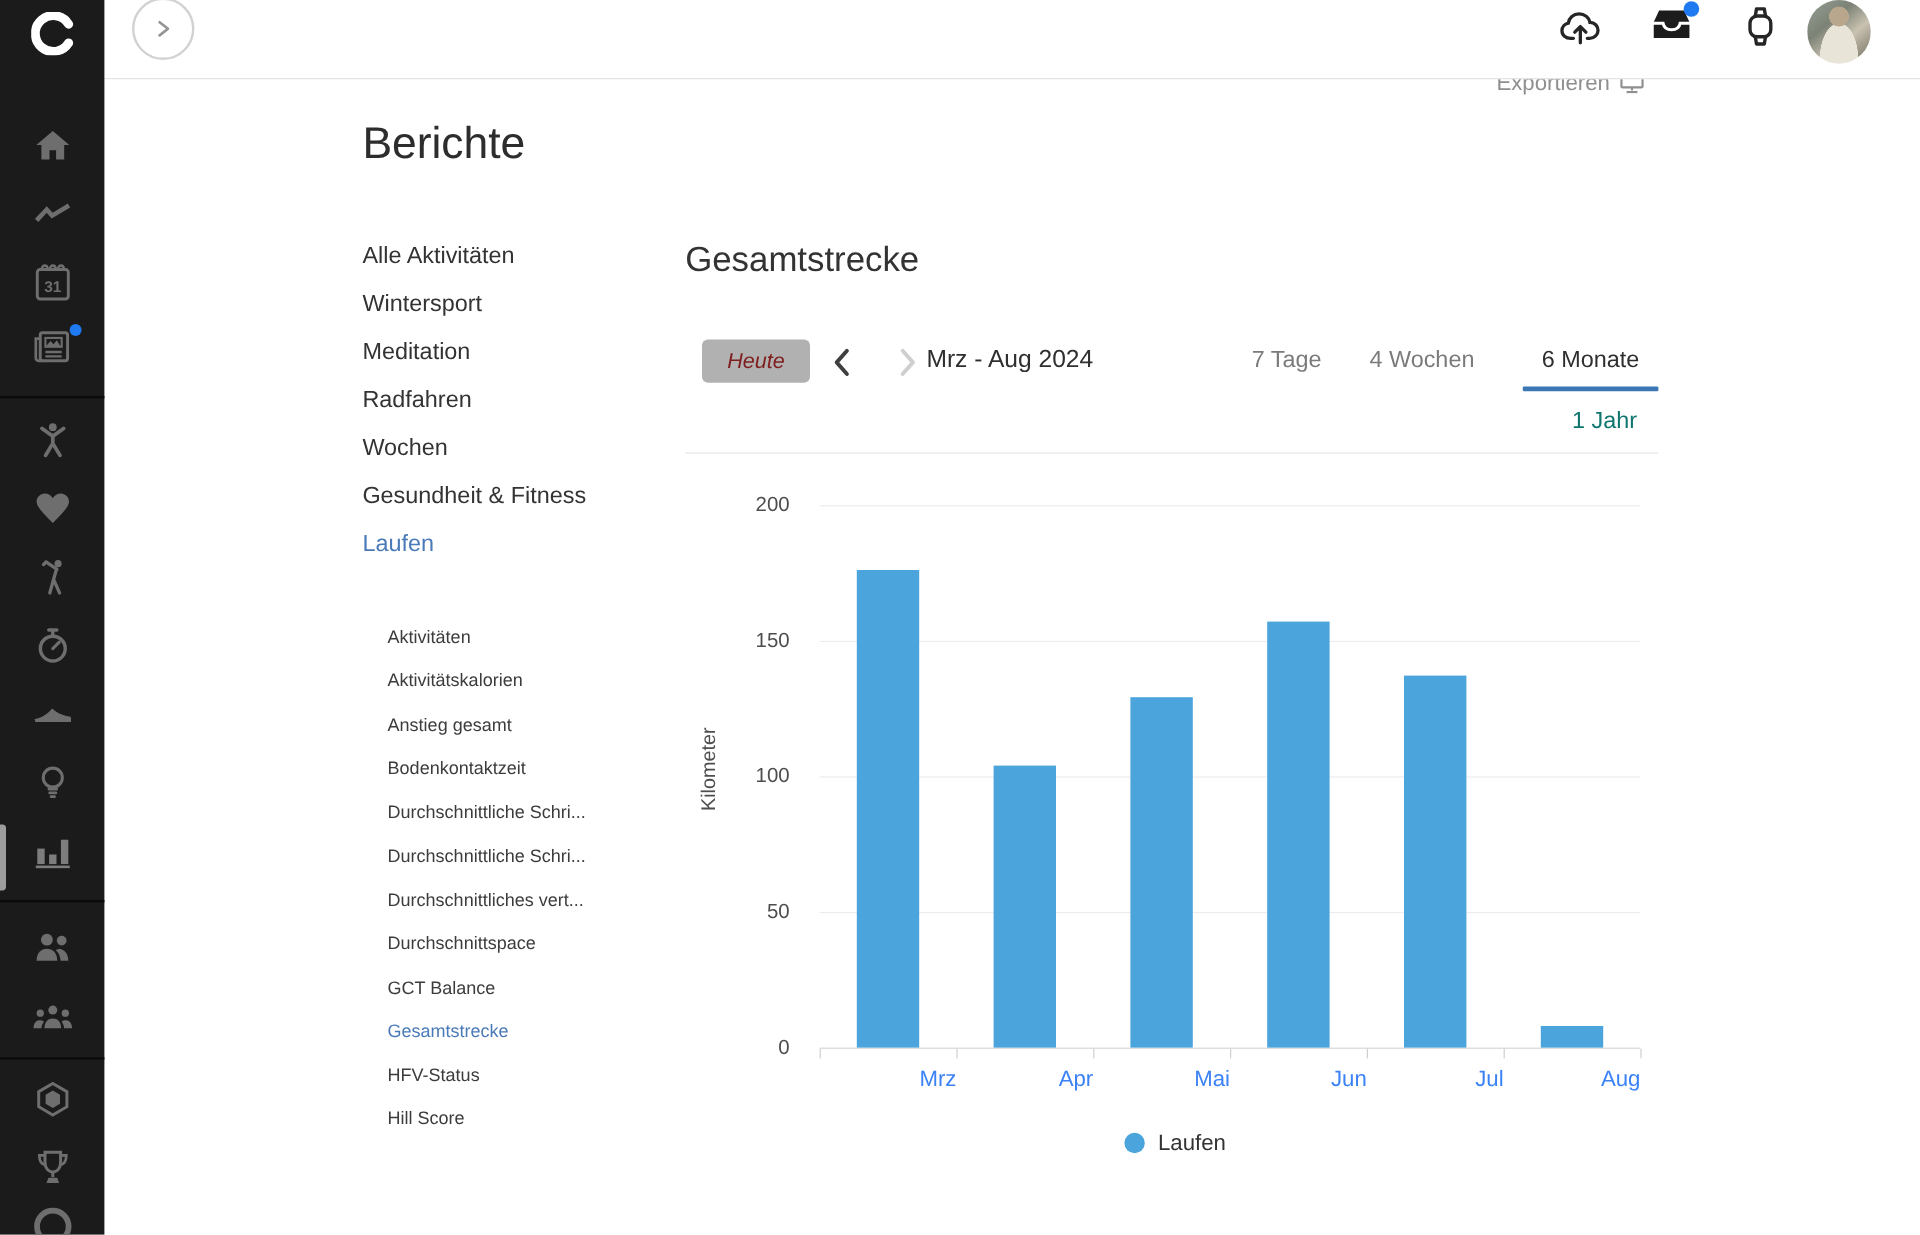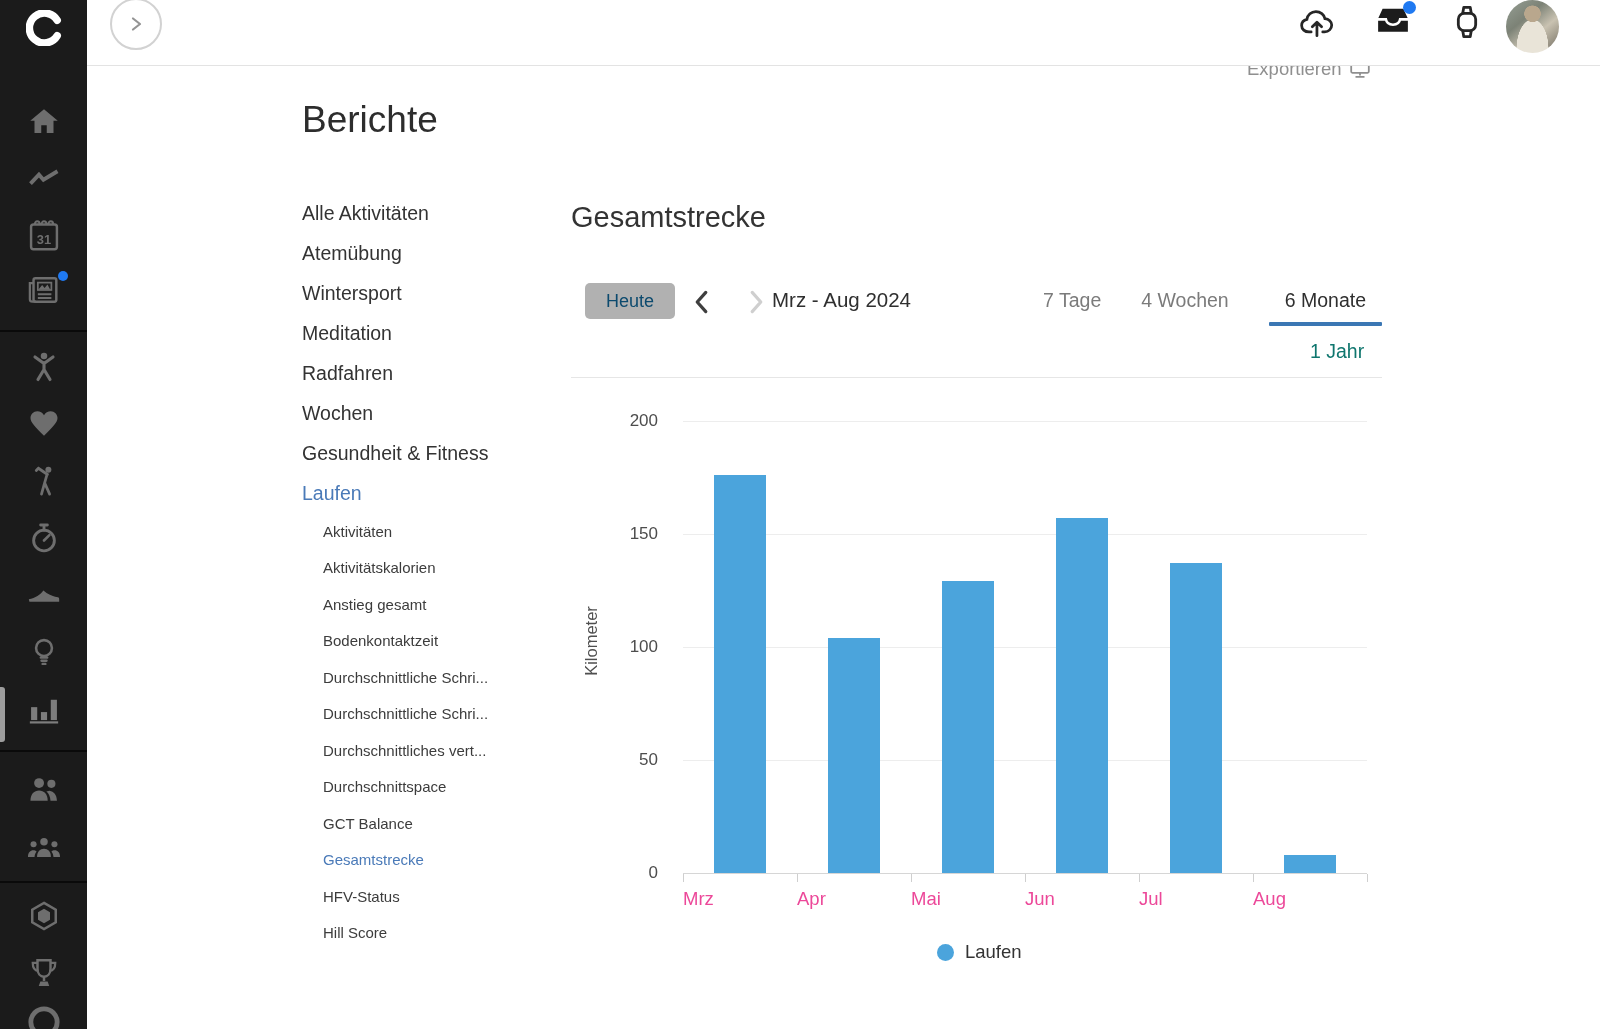--- a/index.html
+++ b/index.html
@@ -51,22 +51,22 @@
   .menu-item { height:40px; display:flex; align-items:center; font-size:19.5px;
     color:#333; cursor:pointer; white-space:nowrap; }
   .submenu-item { height:36.5px; display:flex; align-items:center; font-size:15px;
     color:#3c3c3c; cursor:pointer; white-space:nowrap; }
   .menu-item.selected, .submenu-item.selected { color:#4a7ab8; }
 
   
   .chart-title { position:absolute; left:571px; top:201px; font-size:29px;
     font-weight:400; color:#333; }
   .today-btn { position:absolute; left:585px; top:283px; width:90px; height:36px;
-    background:#b1b1b1; border:none; border-radius:5px; color:#0c4a6e;
-    font-size:18px; font-family:inherit; cursor:pointer; }
+    background:#b1b1b1; border:none; border-radius:5px; color:#7f1d1d;
+    font-size:18px; font-family:inherit; cursor:pointer;font-style:italic; }
   .chev { position:absolute; top:290px; width:16px; height:24px; cursor:pointer;
     display:flex; align-items:center; justify-content:center; }
   .chev-left { left:693px; }
   .chev-right { left:748px; }
   .range-label { position:absolute; left:772px; top:288px; font-size:20.5px; color:#2f2f2f; }
   .tabs { position:absolute; left:571px; top:288px; width:811px; display:flex;
     justify-content:flex-end; gap:40px; font-size:19.5px; line-height:24px; color:#7b7b7b; }
   .tab { cursor:pointer; white-space:nowrap; }
   .tab.active { color:#2f2f2f; padding:0 16px; position:relative; }
   .tab.active::after { content:""; position:absolute; left:0; right:0; bottom:-14px;
@@ -79,22 +79,22 @@
   
   .chart { position:absolute; left:571px; top:390px; width:811px; height:600px; }
   .y-title { position:absolute; left:-64px; top:241px; width:170px; height:20px;
     text-align:center; transform:rotate(-90deg); font-size:16.5px; color:#4f4f4f; }
   .ytick { position:absolute; left:0; width:87px; height:20px; line-height:20px;
     text-align:right; font-size:17px; color:#4d4d4d; }
   .gridline { position:absolute; left:112px; width:684px; height:1px; background:#ededed; }
   .axisline { position:absolute; left:112px; width:684px; height:1px; background:#d6d6d6; }
   .xtick { position:absolute; width:1px; height:8px; background:#cfcfcf; top:484px; }
   .bar { position:absolute; width:52px; cursor:pointer; }
-  .xlabel { position:absolute; top:498px; width:114px; text-align:left;
-    font-size:18.5px; color:#ec4899; }
+  .xlabel { position:absolute; top:498px; width:114px; text-align:right;
+    font-size:18.5px; color:#3b82f6; }
   .legend { position:absolute; left:366px; top:551px; display:flex;
     align-items:center; gap:11px; cursor:pointer; }
   .legend-dot { width:17px; height:17px; border-radius:50%; }
   .legend-label { font-size:18.5px; color:#333; }
 </style>
 </head>
 <body>
 
 <div class="app">
 
@@ -269,21 +269,20 @@
     <svg width="20" height="18" viewBox="0 0 20 18">
       <rect x="1.2" y="1.2" width="17.6" height="11.6" rx="1.2" fill="none" stroke="#8f8f8f" stroke-width="1.8"></rect>
       <path d="M10 12.8v2.6M5.5 16.8h9" fill="none" stroke="#8f8f8f" stroke-width="1.8"></path>
     </svg>
   </div>
 
   <h1 class="page-title">Berichte</h1>
 
   <nav class="menu" id="menu-main">
       <div class="menu-item">Alle Aktivitäten</div>
-      <div class="menu-item">Atemübung</div>
       <div class="menu-item">Wintersport</div>
       <div class="menu-item">Meditation</div>
       <div class="menu-item">Radfahren</div>
       <div class="menu-item">Wochen</div>
       <div class="menu-item">Gesundheit &amp; Fitness</div>
       <div class="menu-item selected">Laufen</div>
     </nav>
   <nav class="submenu" id="menu-sub">
       <div class="submenu-item">Aktivitäten</div>
       <div class="submenu-item">Aktivitätskalorien</div>

